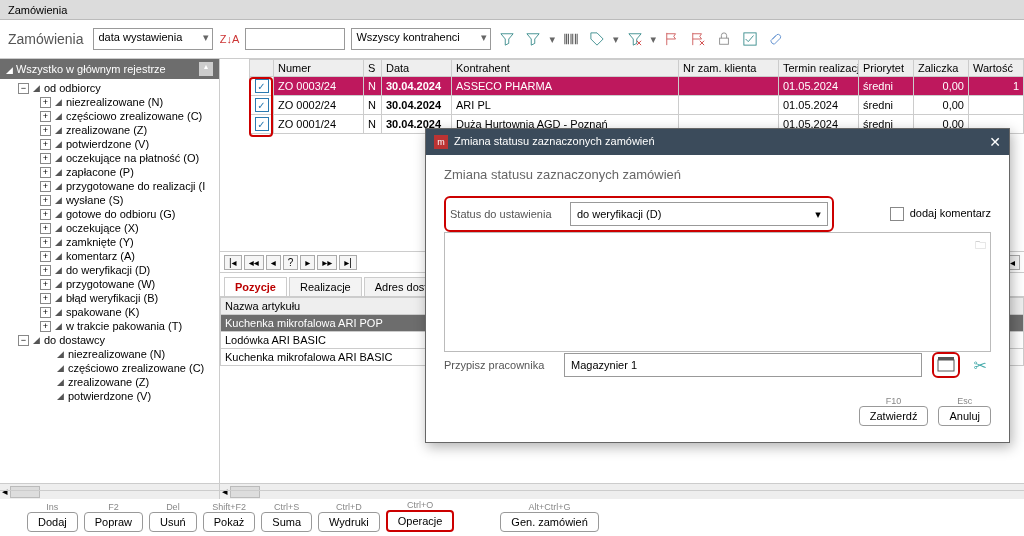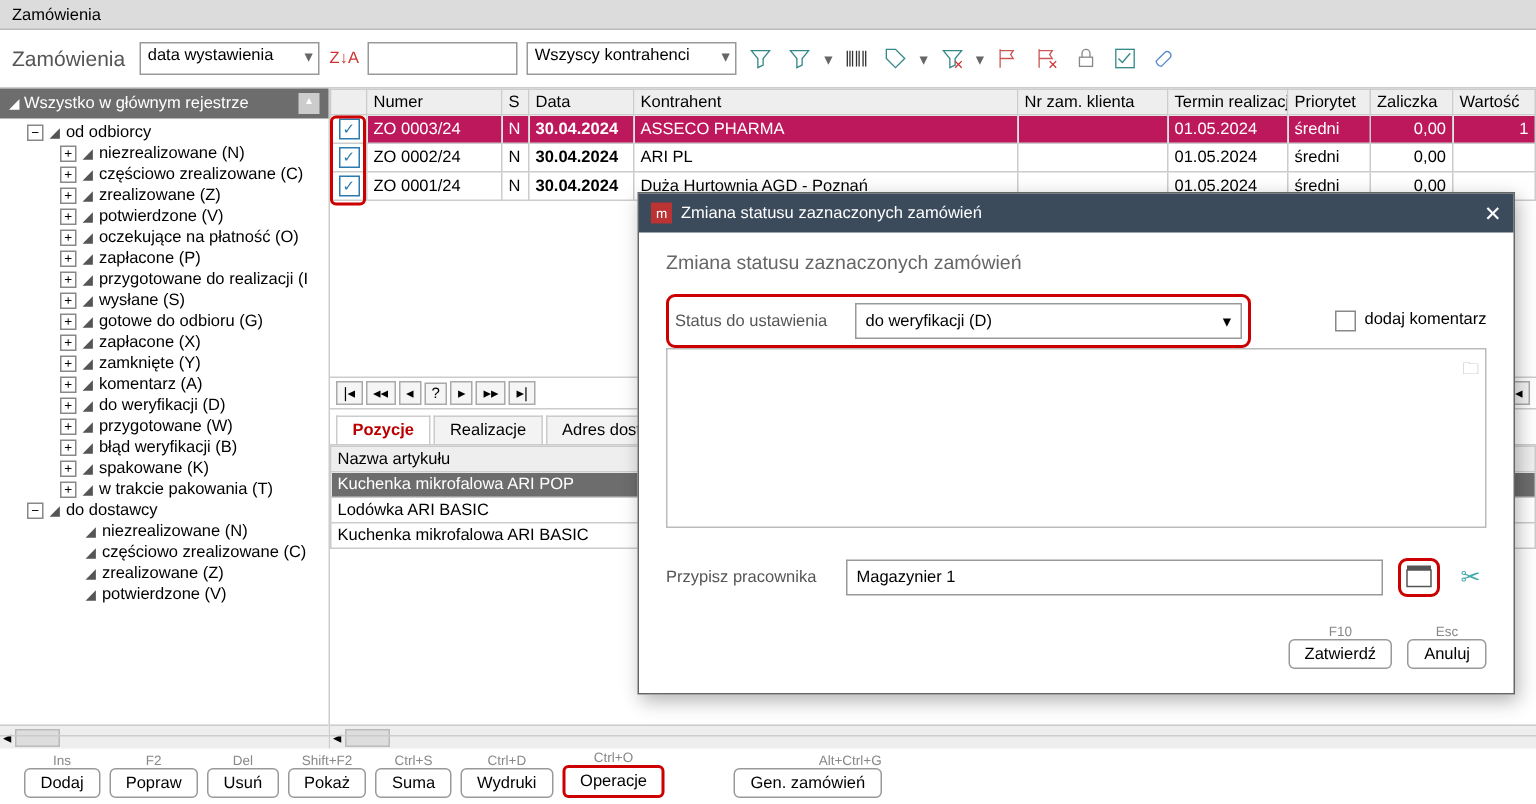--- a/index.html
+++ b/index.html
@@ -32,40 +32,40 @@
   tr.sel td { background:#be185d; color:#fff; }
   .chk { display:inline-flex; width:14px; height:14px; border:1px solid #2a7ab0; align-items:center; justify-content:center; color:#2a7ab0; font-size:10px; }
   .red-box-checks { position:absolute; top:0px; left:0px; width:24px; height:60px; border:2px solid #c00; border-radius:4px; pointer-events:none; }
   .navbar { display:flex; align-items:center; gap:2px; padding:2px 4px; border-top:1px solid #ccc; border-bottom:1px solid #ccc; height:22px;}
   .navbar .nbtn { border:1px solid #aaa; padding:1px 4px; font-size:10px; background:#f5f5f5;}
   .tabs { display:flex; gap:2px; padding:4px 4px 0 4px; border-bottom:1px solid #ccc;}
   .tab { padding:3px 10px; border:1px solid #ccc; border-bottom:none; background:#f3f3f3;}
   .tab.active { background:#fff; color:#b00; font-weight:bold;}
   .detail-grid th { background:#eee; }
   .detail-grid td.sel { background:#6d6d6d; color:#fff;}
-  .bottom-bar { position:absolute; bottom:0; left:0; right:0; height:46px; border-top:1px solid #ccc; display:flex; align-items:flex-end; gap:6px; padding:4px 16px;}
+  .bottom-bar { position:absolute; bottom:0; left:0; right:0; height:46px; border-top:1px solid #ccc; display:flex; align-items:flex-end; gap:6px; padding:4px 27px;}
   .btn-group { display:flex; flex-direction:column; align-items:center; }
   .btn-group .hint { font-size:9px; color:#888; }
   .btn { border:1px solid #999; border-radius:4px; padding:3px 10px; background:#fff;}
   .btn.highlight { border:2px solid #c00; }
   .modal { position:absolute; top:128px; left:425px; width:585px; background:#fff; border:1px solid #666; box-shadow:2px 4px 12px rgba(0,0,0,.3); }
   .modal-title { background:#3b4b5b; color:#fff; padding:5px 8px; display:flex; align-items:center; justify-content:space-between;}
   .modal-title .m-icon { width:14px; height:14px; background:#b33; display:inline-flex; align-items:center; justify-content:center; color:#fff; font-size:9px; margin-right:6px;}
   .modal-body { padding:12px 18px 16px 18px; }
   .modal-body h3 { font-size:13px; color:#666; margin:0 0 14px 0; font-weight:normal; }
   .field-row { display:flex; align-items:center; gap:10px; }
   .field-row label { color:#555; width:110px; }
   .status-combo { flex:1; border:1px solid #999; height:24px; display:flex; align-items:center; justify-content:space-between; padding:0 6px;}
   .status-wrap { border:2px solid #c00; border-radius:6px; padding:4px; display:flex; align-items:center; gap:10px; flex:1;}
   .checkbox-row { display:flex; align-items:flex-start; gap:6px;margin-left:46px; }
   .checkbox-row .cbox { width:14px; height:14px; border:1px solid #888; }
   .comment-label { color:#888; margin:12px 0 4px 0; font-size:11px;}
   .comment-area { width:100%; height:120px; border:1px solid #bbb; background:#fff; position:relative;}
   .comment-area .folder { position:absolute; right:4px; top:4px; color:#aaa;}
-  .assign-row { display:flex; align-items:center; gap:10px; margin-top:20px;}
+  .assign-row { display:flex; align-items:center; gap:10px; }
   .assign-input { flex:1; border:1px solid #999; height:24px; padding:2px 6px; display:flex; align-items:center; justify-content:space-between;}
   .assign-btn-red { border:2px solid #c00; border-radius:6px; padding:2px; display:inline-flex;}
   .scissors { color:#4aa; font-size:16px; padding:0 4px;}
   .modal-footer { display:flex; justify-content:flex-end; gap:10px; margin-top:18px;}
   .hscroll { width:30px; height:12px; background:#ddd; border:1px solid #bbb;}
   .scroll-up { width:14px; height:14px; background:#ccc; text-align:center; font-size:8px;}
 </style>
 </head>
 <body>
 
@@ -196,21 +196,21 @@
             <span>wysłane (S)</span>
           </div>
           <div class="tree-row indent2">
             <span class="box">+</span>
             <span class="tri">◢</span>
             <span>gotowe do odbioru (G)</span>
           </div>
           <div class="tree-row indent2">
             <span class="box">+</span>
             <span class="tri">◢</span>
-            <span>zapłacone (X)</span>
+            <span>oczekujące (X)</span>
           </div>
           <div class="tree-row indent2">
             <span class="box">+</span>
             <span class="tri">◢</span>
             <span>zamknięte (Y)</span>
           </div>
           <div class="tree-row indent2">
             <span class="box">+</span>
             <span class="tri">◢</span>
             <span>komentarz  (A)</span>
@@ -269,21 +269,21 @@
           </div>
         </div>
     </div>
     <div class="tree-footer">
         <span style="padding:0 2px;">◂</span>
         <div class="hscroll"></div>
       </div>
   </div>
 
   <div class="grid-panel">
-    <div style="position:relative;">
+    <div style="position:relative;margin-left:29px;">
     <table class="grid">
       <colgroup>
             <col style="width:24px">
             <col style="width:90px">
             <col style="width:18px">
             <col style="width:70px">
             <col>
             <col style="width:100px">
             <col style="width:80px">
             <col style="width:55px">
@@ -410,21 +410,21 @@
       <button class="btn">Suma</button>
     </div>
     <div class="btn-group">
       <span class="hint">Ctrl+D</span>
       <button class="btn">Wydruki</button>
     </div>
     <div class="btn-group">
       <span class="hint">Ctrl+O</span>
       <button class="btn highlight">Operacje</button>
     </div>
-    <div class="btn-group" style="margin-left: 40px; align-items: flex-end;">
+    <div class="btn-group" style="margin-left: 40px;">
       <span class="hint">Alt+Ctrl+G</span>
       <button class="btn">Gen. zamówień</button>
     </div>
   </div>
 
 <div class="modal">
   <div class="modal-title">
     <span><span class="m-icon">m</span><span>Zmiana statusu zaznaczonych zamówień</span></span>
     <span style="font-size:14px;">✕</span>
   </div>

